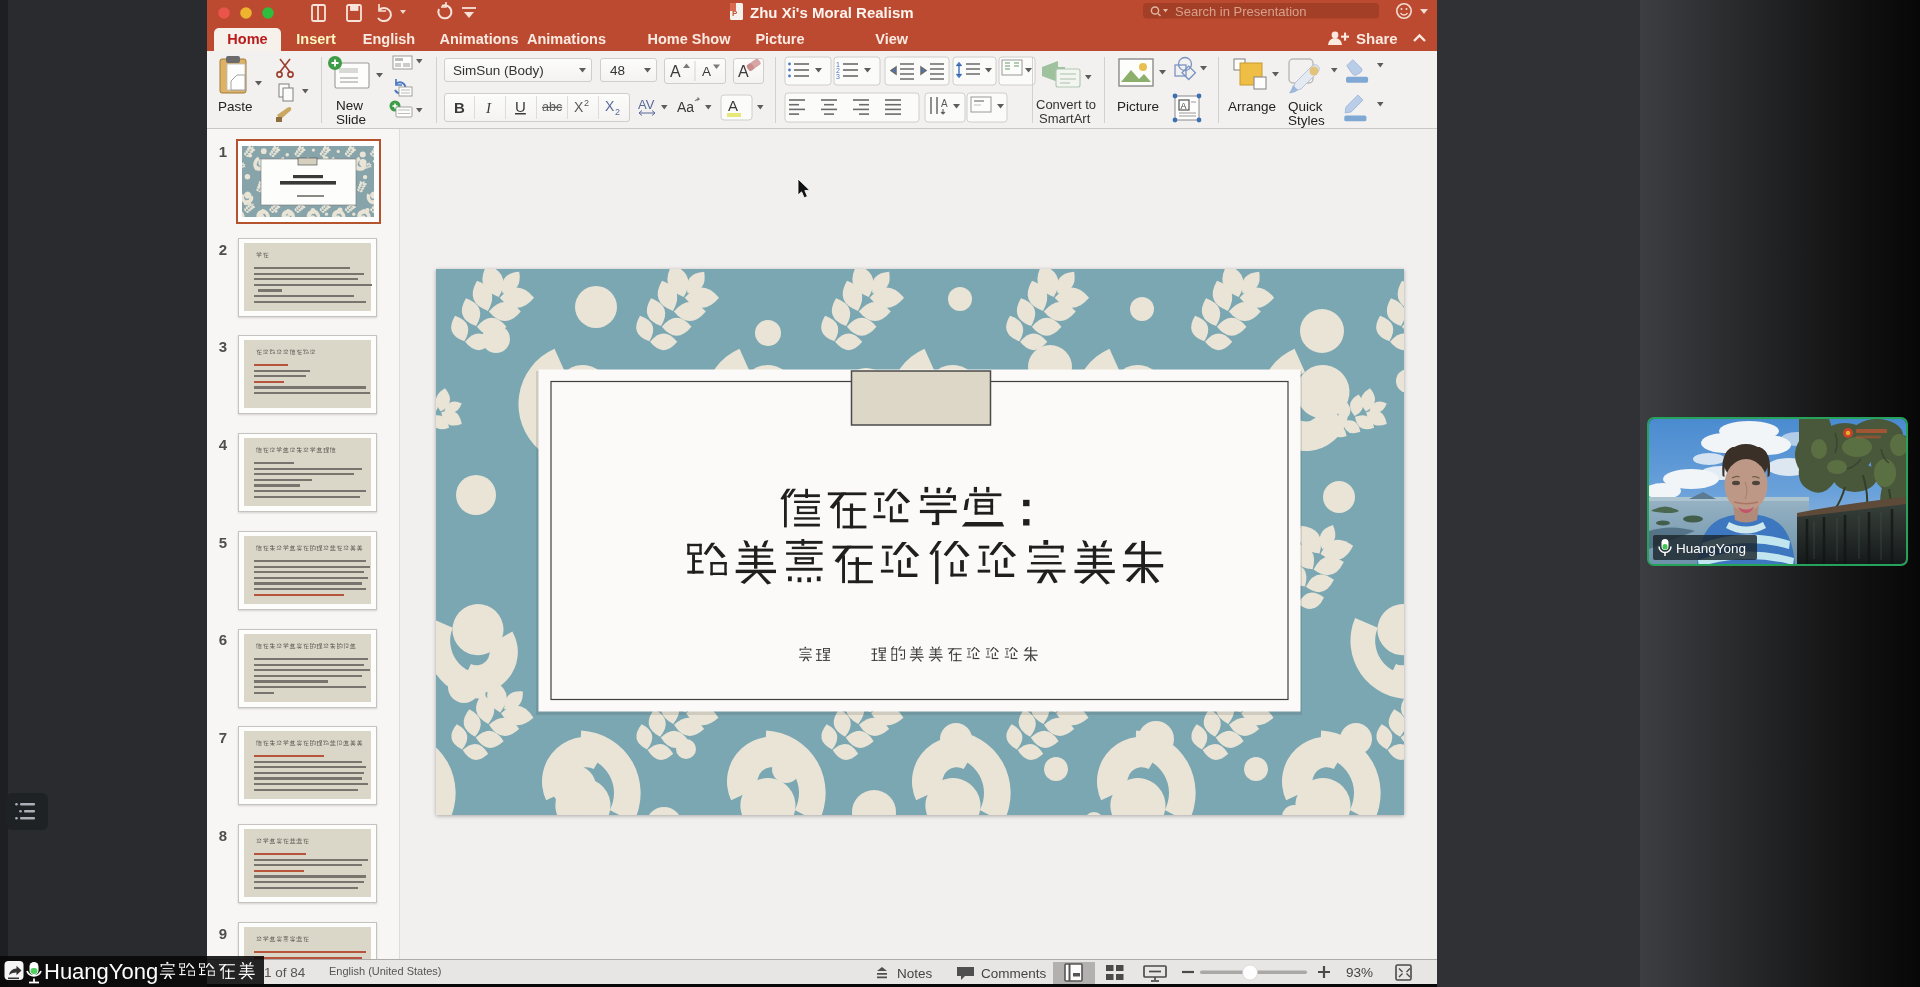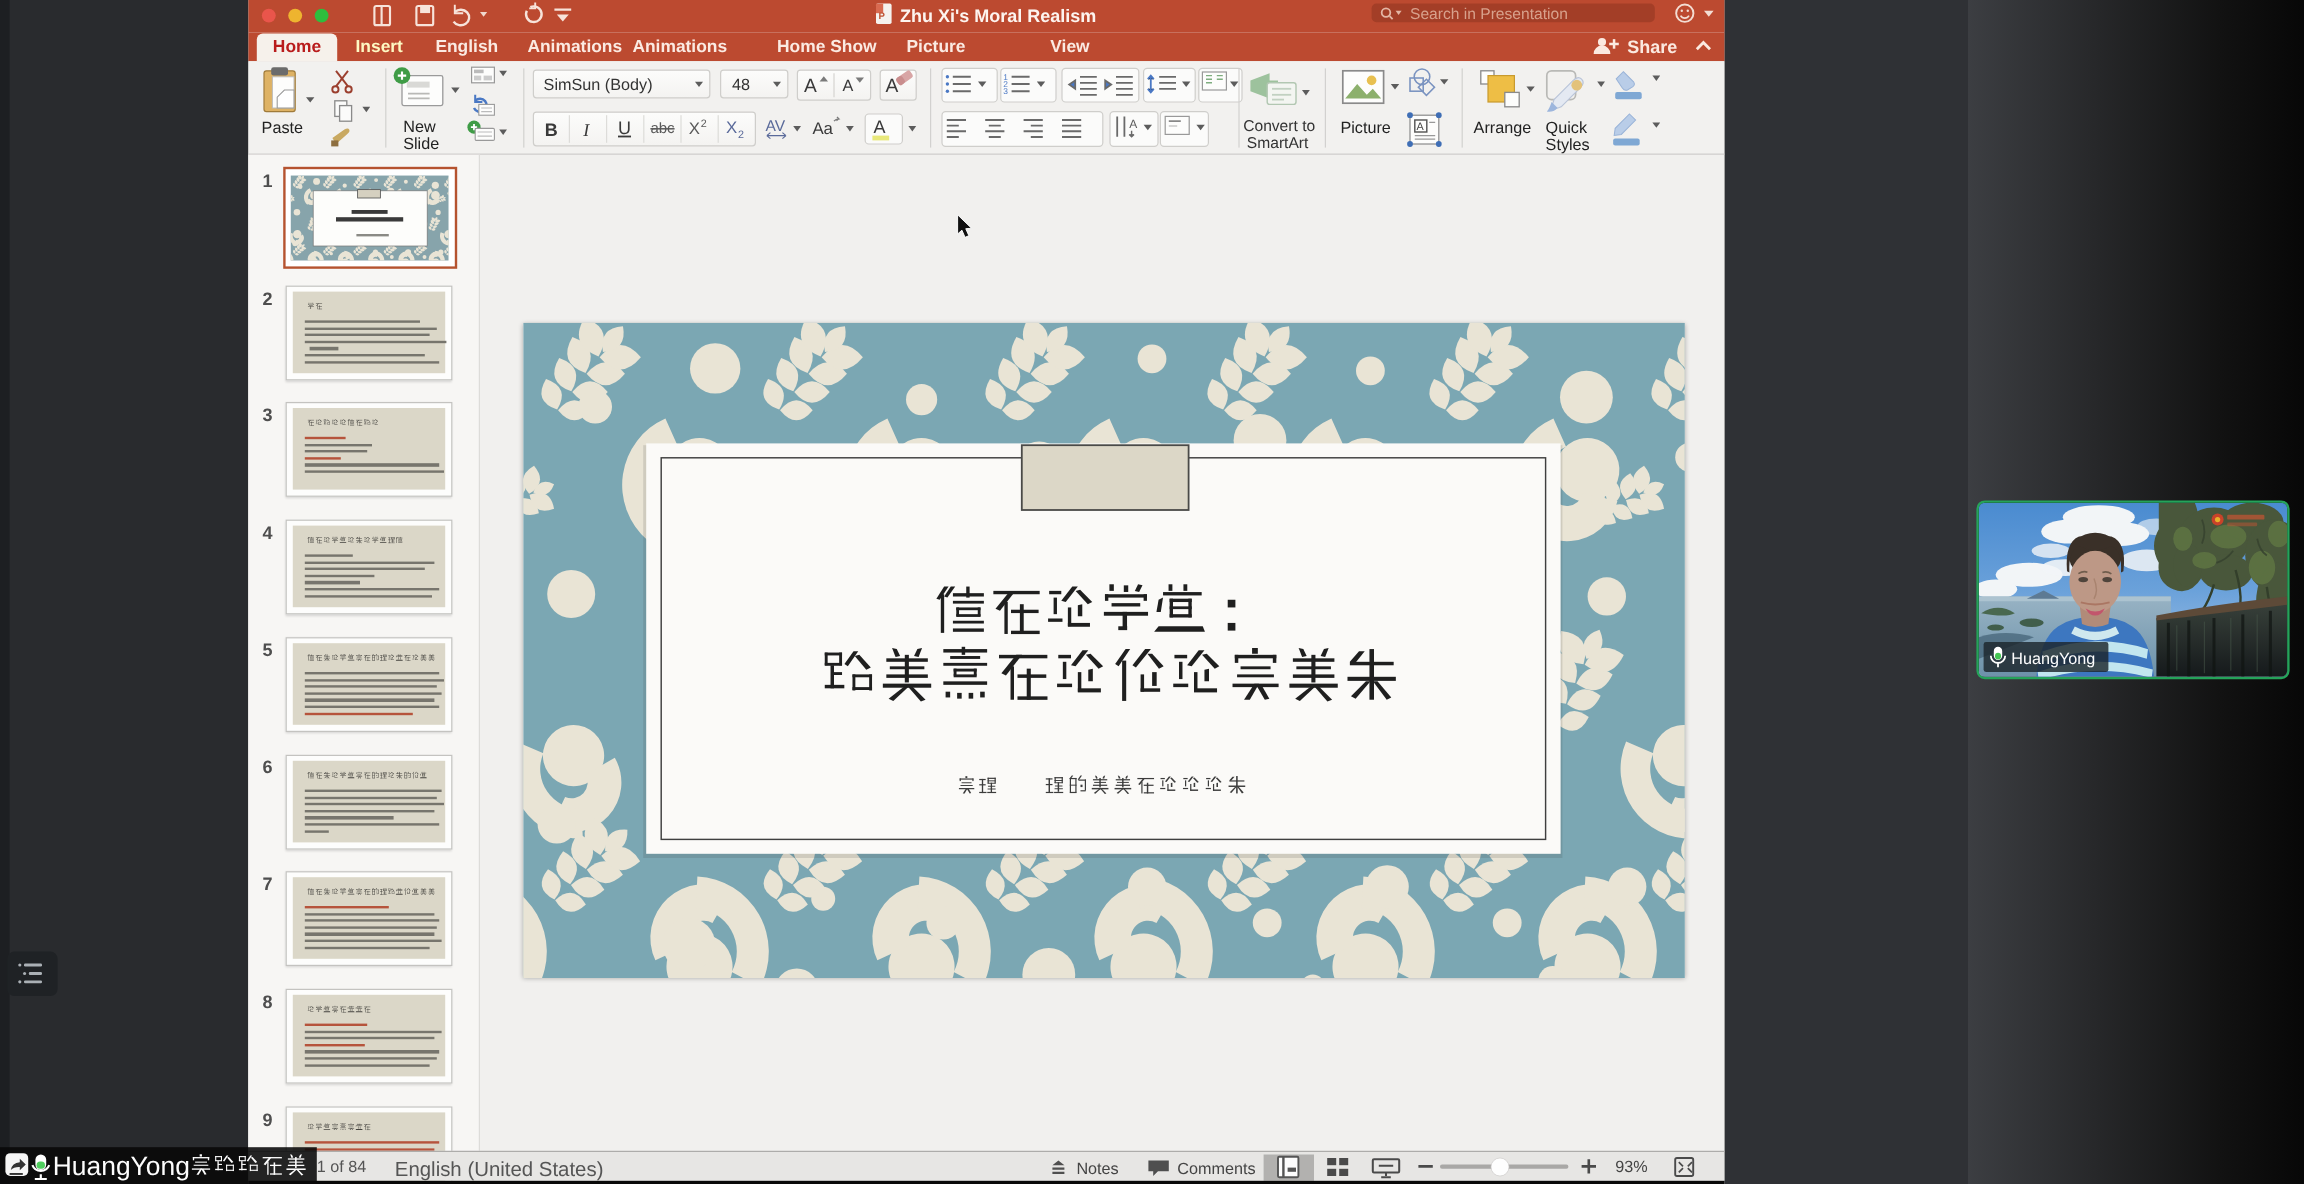--- a/index.html
+++ b/index.html
@@ -2806,21 +2806,21 @@
             <polygon points="595.1,386.9 596.4,386.9 600.4,391.5 599.0,392.2"></polygon>
           </g>
 </svg>
 </div>
       <svg class="abs" style="left:590px;top:50px" width="16" height="22" xmlns="http://www.w3.org/2000/svg">
 <polygon points="1,0 1,16 4.6,12.8 7.2,18.8 10.4,17.4 7.8,11.6 12.6,11.2" fill="#111" stroke="#fff" stroke-width="0.8"></polygon>
 </svg>
     </div>
     <div class="abs" style="left:0;top:959px;width:1230px;height:25px;background:#e7e6e4;border-top:1px solid #adacaa;font-family:'Liberation Sans',sans-serif">
 <div class="abs" style="left:57px;top:5px;font-size:13.5px;color:#555">1 of 84</div>
-<div class="abs" style="left:122px;top:5px;font-size:17px;color:#555">English (United States)</div>
+<div class="abs" style="left:122px;top:5px;font-size:11px;color:#555">English (United States)</div>
 <svg class="abs" style="left:662px;top:2px" width="560" height="22" xmlns="http://www.w3.org/2000/svg">
 <g fill="#4f4f4f">
           <path d="M13 5 l5 4 h-10 z M8 11 h10 v1.8 h-10 z M8 14.5 h10 v1.8 h-10 z"></path>
         </g>
 <text x="28" y="16" font-size="13.5" fill="#444" font-family="Liberation Sans">Notes</text>
 <path d="M88 5 h17 v9 h-9 l-4 4 v-4 h-4 z" fill="#4f4f4f"></path>
 <text x="112" y="16" font-size="13.5" fill="#444" font-family="Liberation Sans">Comments</text>
 <rect x="184" y="-2" width="42" height="26" fill="#b2b1af"></rect>
 <g transform="translate(196,2)">
           <rect x="0" y="0" width="17" height="17" rx="1" fill="#fdfdfd" stroke="#555" stroke-width="1.6"></rect>

